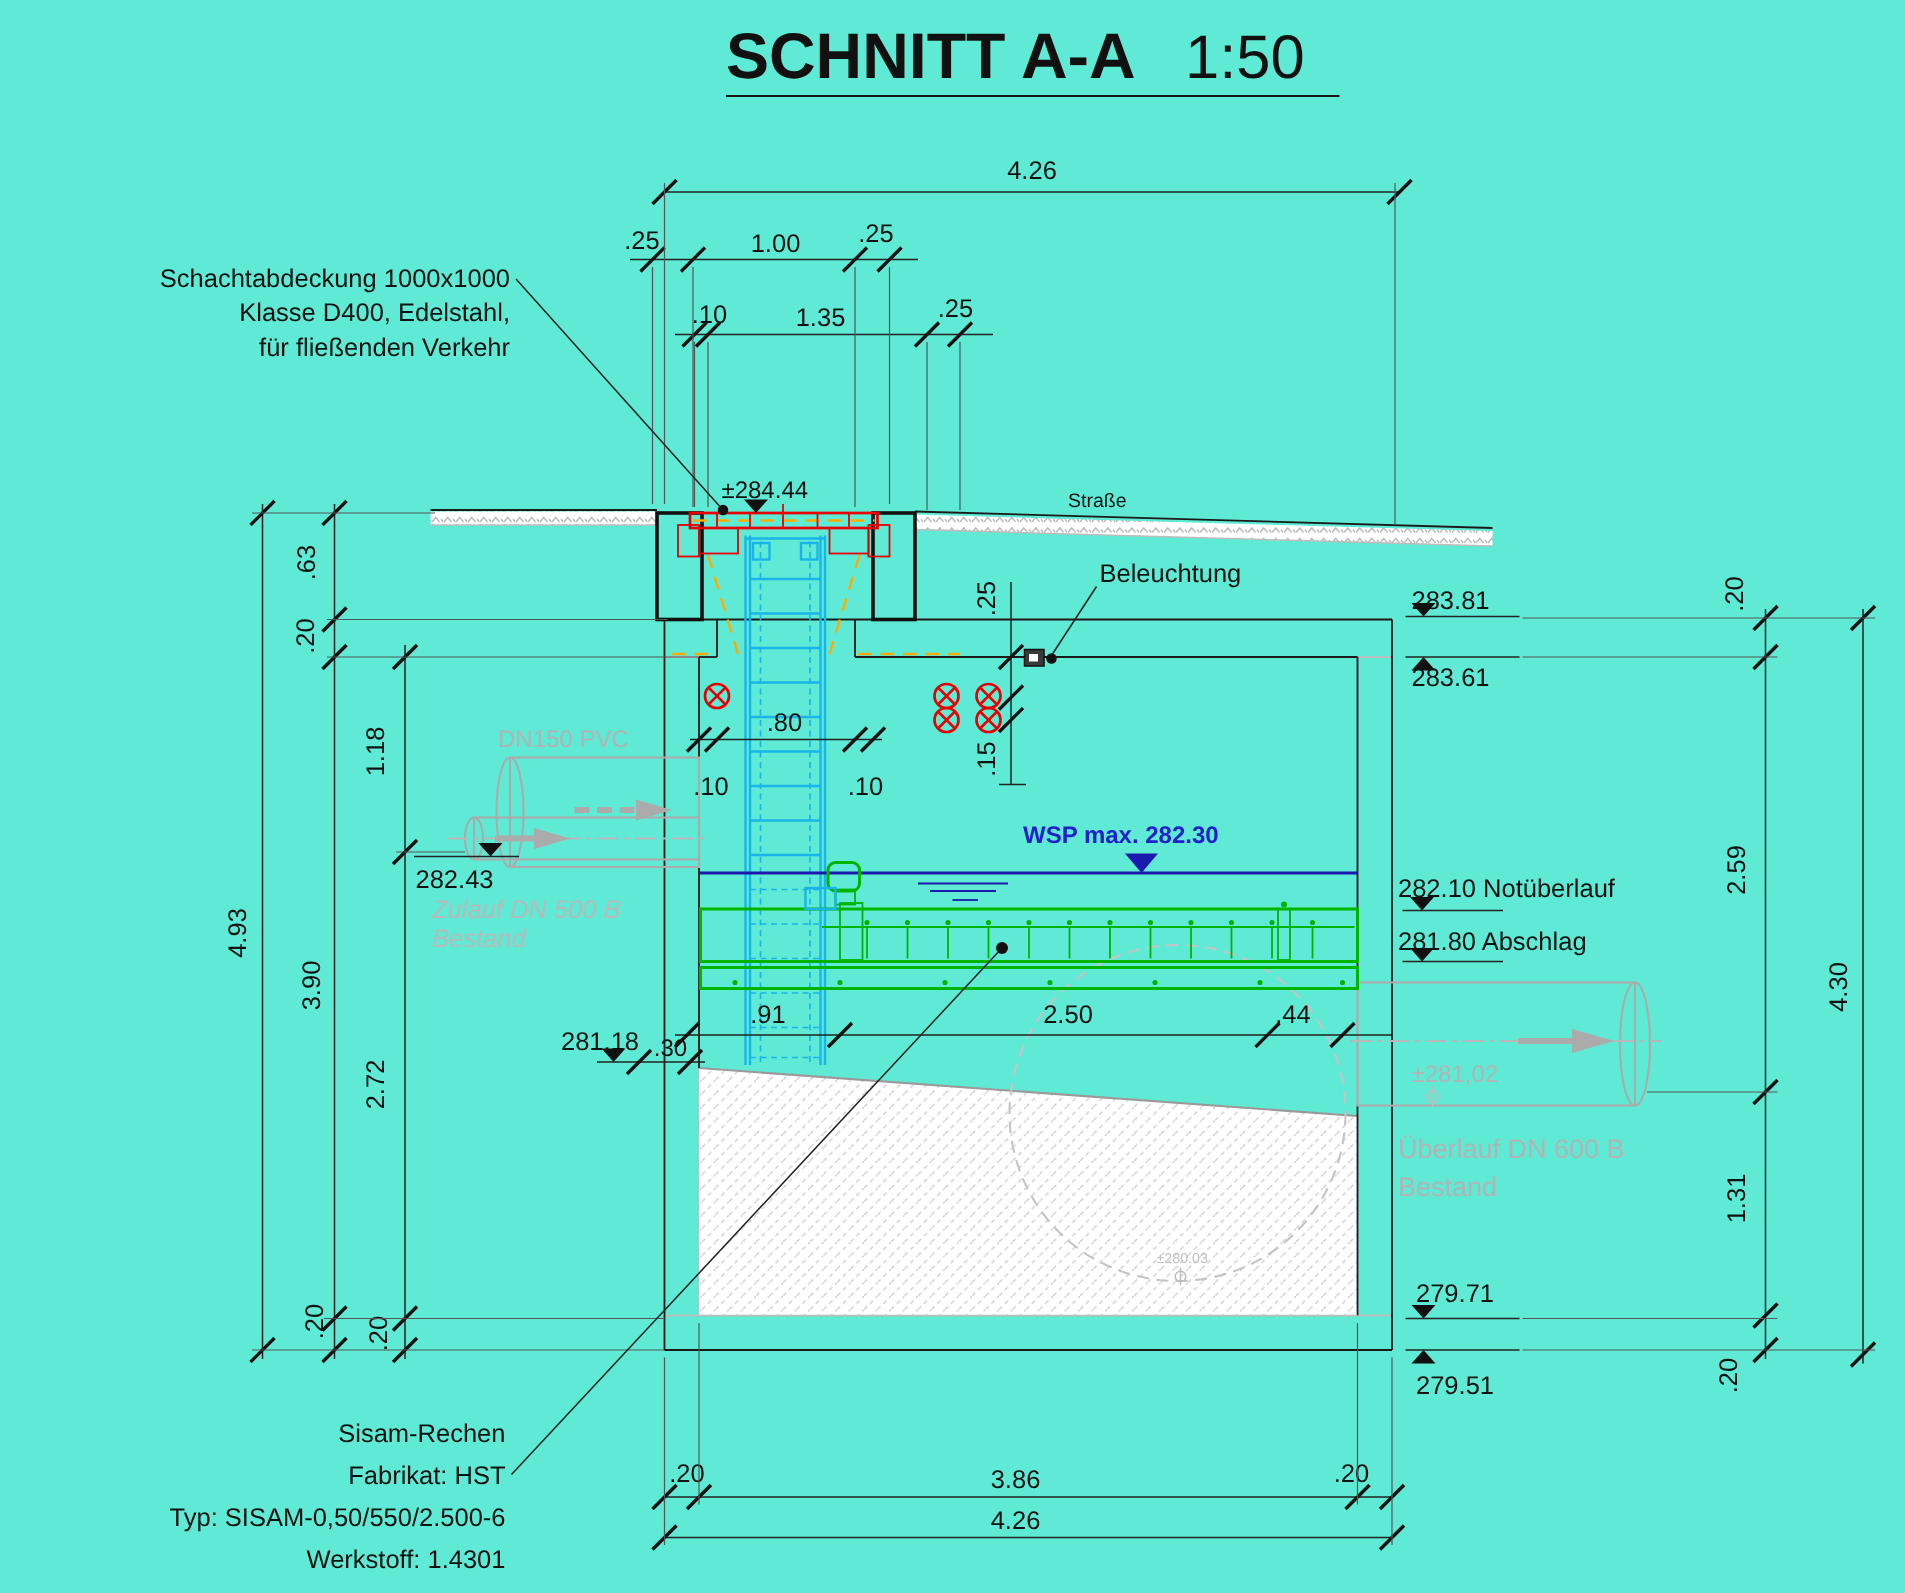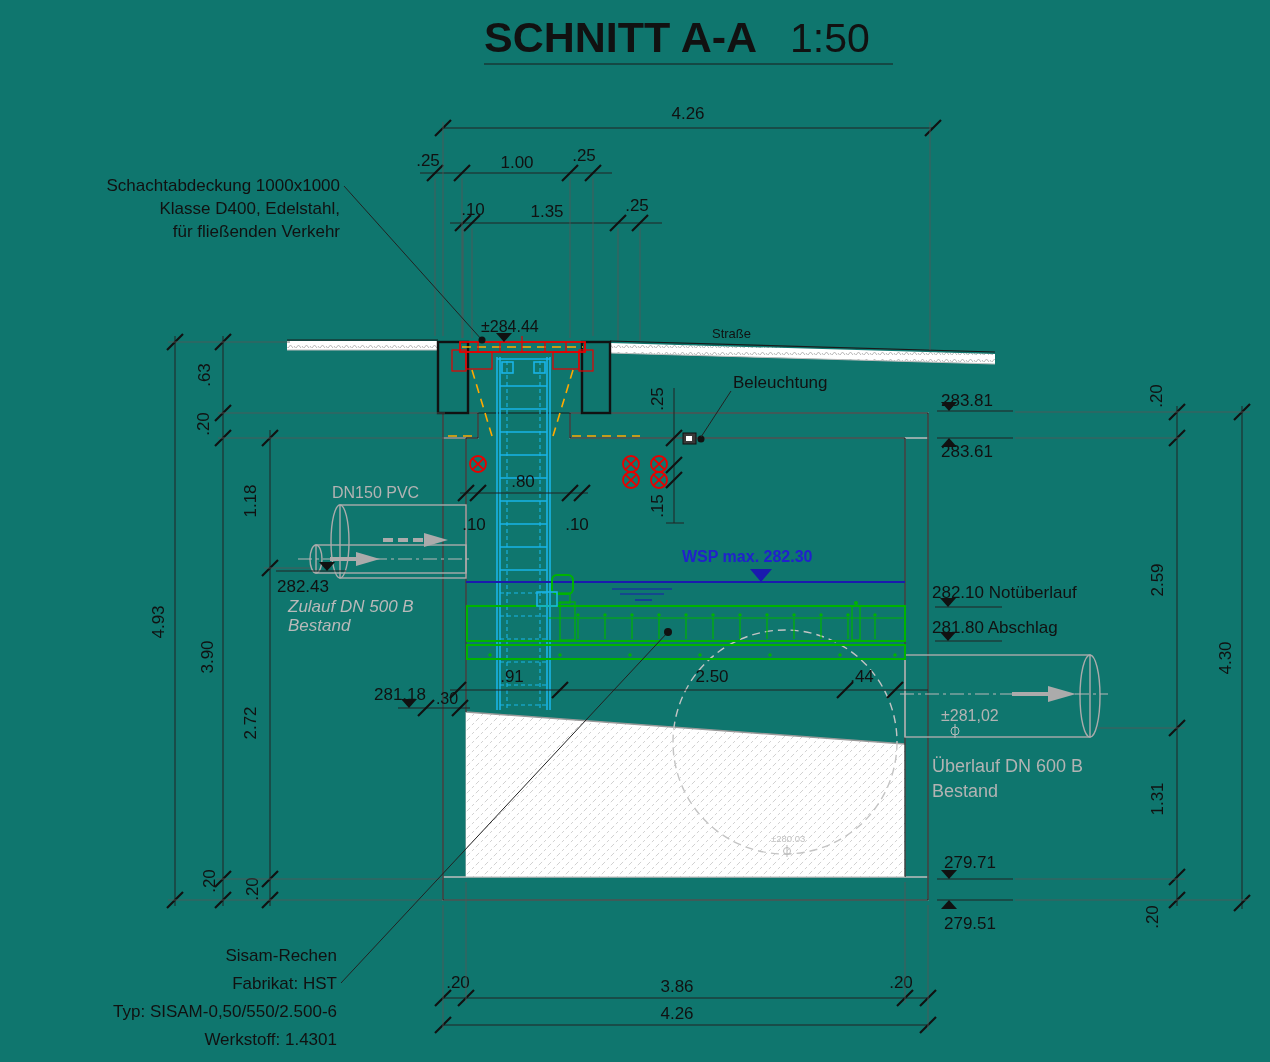--- a/index.html
+++ b/index.html
@@ -1,16 +1,16 @@
 <!DOCTYPE html>
 <html><head>
 <meta charset="utf-8">
 <style>
   html,body{margin:0;padding:0;background:#fff;}
-  #stage{position:relative;width:1270px;height:1062px;background:#0f766e;overflow:hidden;
+  #stage{position:relative;width:1270px;height:1062px;background:#5eead4;overflow:hidden;
          font-family:"Liberation Sans", sans-serif;}
   svg{display:block}
   .ln{stroke:#1a1a1a;stroke-width:1.2;fill:none}
   .lnthk{stroke:#111;stroke-width:2.4;fill:none}
   .thin{stroke:#555;stroke-width:0.8;fill:none}
   .dim{stroke:#222;stroke-width:1;fill:none}
   .tkg{stroke:#111;stroke-width:2.2;fill:none}
   .grayln{stroke:#ababab;stroke-width:1.4;fill:none}
   .graythin{stroke:#bdbdbd;stroke-width:1;fill:none}
   .cl{stroke:#b8b8b8;stroke-width:1.2;fill:none;stroke-dasharray:14 4 3 4}

